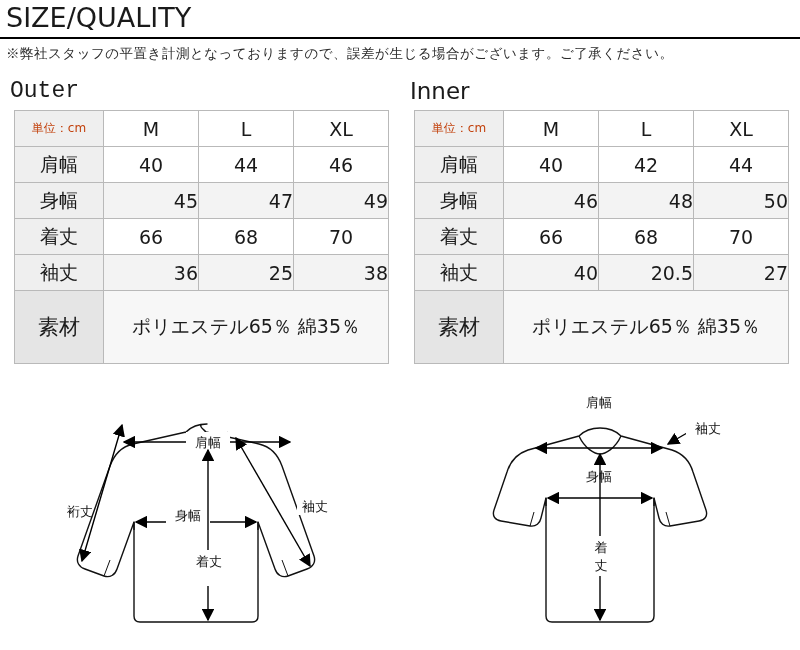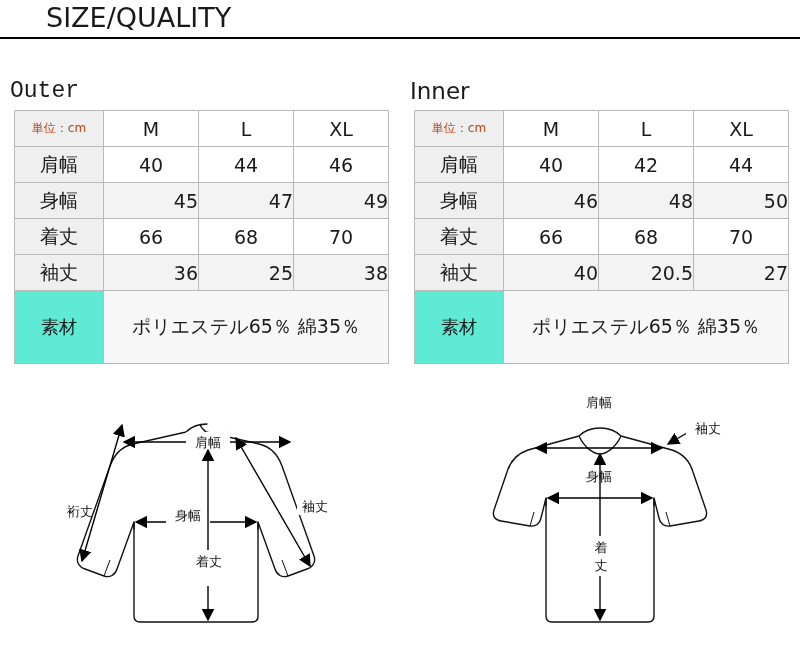--- a/index.html
+++ b/index.html
@@ -23,21 +23,20 @@
   
   .title {
     position: absolute;
     left: 6px;
     top: 2px;
     font-size: 27px;
     letter-spacing: 0px;
     font-weight: 400;
     color: #1a1a1a;
     font-family: "DejaVu Sans", sans-serif;
-    margin-left: 40px;
   }
   .title-rule {
     position: absolute;
     left: 0px;
     top: 37px;
     width: 800px;
     height: 2px;
     background: #000000;
   }
   .note {
@@ -91,22 +90,22 @@
   .size-table td.rowhead {
     background: #efefef;
     font-size: 19px;
     width: 88px;
   }
   .size-table tr.alt td.value {
     background: #f3f3f3;
     text-align: right;
   }
   .size-table td.material-head {
-    background: #5eead4;
-    font-size: 18px;
+    background: #e5e5e5;
+    font-size: 21px;
     height: 72px;
   }
   .size-table td.material-value {
     background: #f7f7f7;
     font-size: 19px;
     height: 72px;
   }
   
   .diagram {
     position: absolute;
@@ -120,20 +119,21 @@
     fill: #111111;
   }
 </style>
 </head>
 <body>
 
 <div class="page">
 
   <div class="title">SIZE/QUALITY</div>
   <div class="title-rule"></div>
+  <div class="note">※弊社スタッフの平置き計測となっておりますので、誤差が生じる場合がございます。ご了承ください。</div>
 
   <div class="sec-label" id="label-outer">Outer</div>
 
   <table class="size-table" id="table-outer">
     <tbody>
         <tr>
       <th class="corner">単位：cm</th>
       <th class="size-col">M</th>
       <th class="size-col">L</th>
       <th class="size-col">XL</th>

